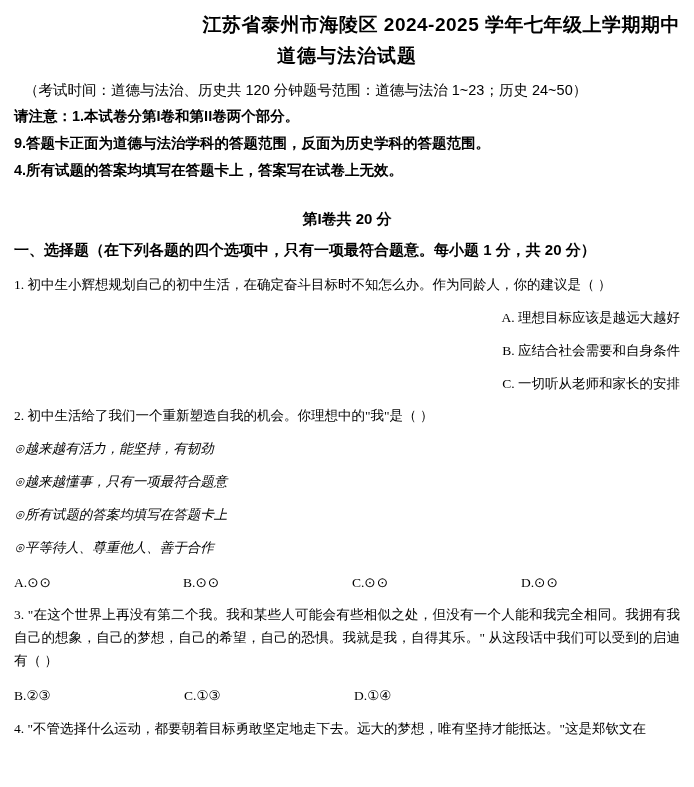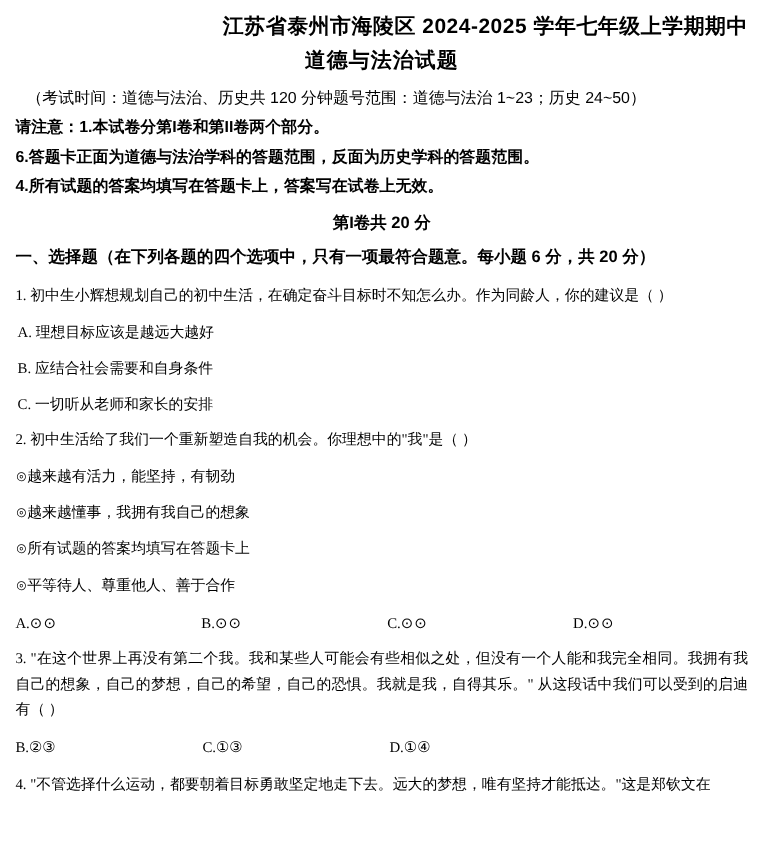--- a/index.html
+++ b/index.html
@@ -47,21 +47,21 @@
     font-weight: bold;
     font-size: 14.5px;
     line-height: 27px;
   }
   .section-head {
     text-align: center;
     font-family: "Liberation Sans", sans-serif;
     font-weight: bold;
     font-size: 15px;
     line-height: 30px;
-    margin-top: 4px;
+    margin-top: 20px;
   }
   .part-head {
     font-family: "Liberation Sans", sans-serif;
     font-weight: bold;
     font-size: 15px;
     line-height: 28px;
     margin-top: 2px;
   }
   .q-stem {
     font-size: 13.5px;
@@ -69,20 +69,21 @@
     margin-top: 9px;
     text-align: justify;
   }
   .q-opt {
     font-size: 13.5px;
     line-height: 23px;
     margin-top: 10px;
   }
   .q-opt-indent {
     padding-left: 2px;
+    text-align: right;
   }
   .opt-row {
     display: flex;
     font-size: 13.5px;
     line-height: 23px;
     margin-top: 12px;
   }
   .opt-row > span {
     display: inline-block;
   }
@@ -90,54 +91,55 @@
   .opt-c2 { width: 170px; }
   .opt-c3 { width: 170px; }
   .opt-c4 { width: 160px; }
   .circles {
     letter-spacing: 1px;
   }
   .q-list {
     font-size: 13.5px;
     line-height: 23px;
     margin-top: 10px;
+    font-style: italic;
   }
   .tail {
     font-size: 13.5px;
     line-height: 23px;
     margin-top: 10px;
     text-align: justify;
   }
 </style>
 </head>
 <body>
 
 <div class="page">
 
   <div class="title-main">江苏省泰州市海陵区 2024-2025 学年七年级上学期期中</div>
   <div class="title-sub">道德与法治试题</div>
 
   <div class="exam-info">（考试时间：道德与法治、历史共 120 分钟题号范围：道德与法治 1~23；历史 24~50）</div>
 
   <div class="notice">请注意：1.本试卷分第I卷和第II卷两个部分。</div>
-  <div class="notice">6.答题卡正面为道德与法治学科的答题范围，反面为历史学科的答题范围。</div>
+  <div class="notice">9.答题卡正面为道德与法治学科的答题范围，反面为历史学科的答题范围。</div>
   <div class="notice">4.所有试题的答案均填写在答题卡上，答案写在试卷上无效。</div>
 
   <div class="section-head">第I卷共 20 分</div>
 
-  <div class="part-head">一、选择题（在下列各题的四个选项中，只有一项最符合题意。每小题 6 分，共 20 分）</div>
+  <div class="part-head">一、选择题（在下列各题的四个选项中，只有一项最符合题意。每小题 1 分，共 20 分）</div>
 
   <div class="q-stem">1. 初中生小辉想规划自己的初中生活，在确定奋斗目标时不知怎么办。作为同龄人，你的建议是（    ）</div>
   <div class="q-opt q-opt-indent">A. 理想目标应该是越远大越好</div>
   <div class="q-opt q-opt-indent">B. 应结合社会需要和自身条件</div>
   <div class="q-opt q-opt-indent">C. 一切听从老师和家长的安排</div>
 
   <div class="q-stem">2. 初中生活给了我们一个重新塑造自我的机会。你理想中的"我"是（    ）</div>
   <div class="q-list">⊙越来越有活力，能坚持，有韧劲</div>
-  <div class="q-list">⊙越来越懂事，我拥有我自己的想象</div>
+  <div class="q-list">⊙越来越懂事，只有一项最符合题意</div>
   <div class="q-list">⊙所有试题的答案均填写在答题卡上</div>
   <div class="q-list">⊙平等待人、尊重他人、善于合作</div>
   <div class="opt-row">
     <span class="opt-c1"><span>A.</span><span class="circles">⊙⊙</span></span>
     <span class="opt-c2"><span>B.</span><span class="circles">⊙⊙</span></span>
     <span class="opt-c3"><span>C.</span><span class="circles">⊙⊙</span></span>
     <span class="opt-c4"><span>D.</span><span class="circles">⊙⊙</span></span>
   </div>
 
   <div class="q-stem">3. "在这个世界上再没有第二个我。我和某些人可能会有些相似之处，但没有一个人能和我完全相同。我拥有我自己的想象，自己的梦想，自己的希望，自己的恐惧。我就是我，自得其乐。" 从这段话中我们可以受到的启迪有（    ）</div>

